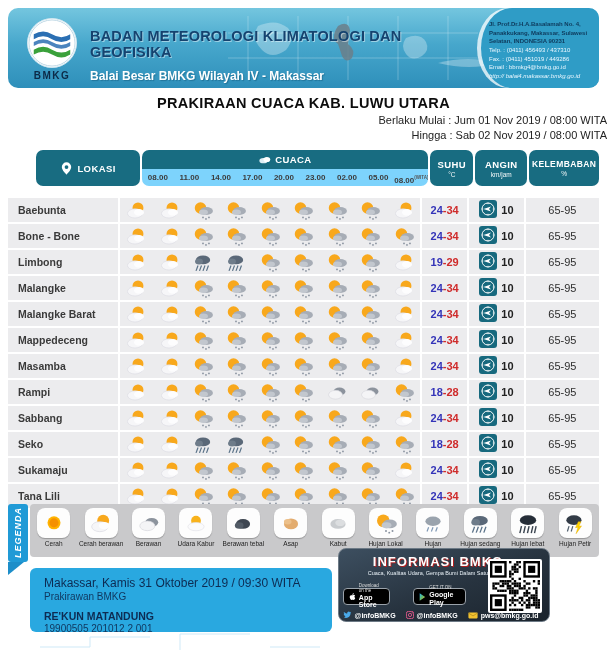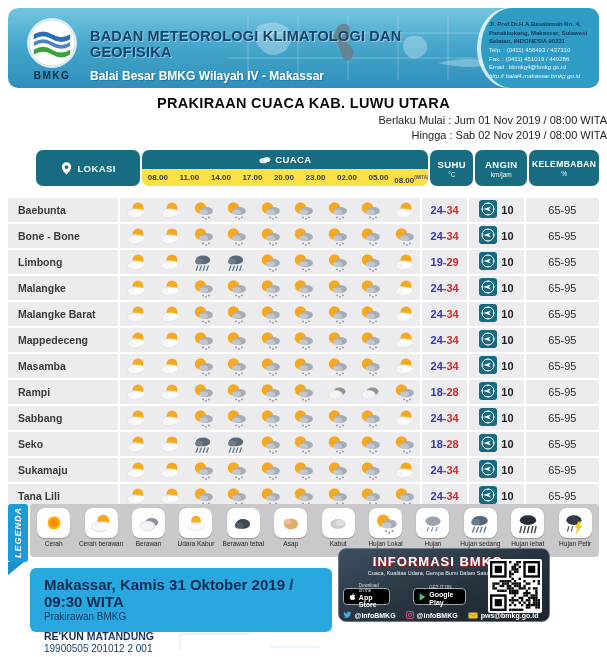--- a/index.html
+++ b/index.html
@@ -28,21 +28,21 @@
 
   
   .tbl { position:absolute; left:8px; top:150px; width:591px; }
   .thead { display:flex; gap:2px; height:36px;margin-left:28px; }
   .th { background:#186c81; color:#fff; border-radius:7px; display:flex; flex-direction:column; align-items:center; justify-content:center; }
   .th-lokasi { width:112px; flex-direction:row; gap:4px; }
   .th-label { font-size:9.5px; font-weight:bold; letter-spacing:.4px; }
   .th-unit { font-size:6.5px; margin-top:1px; opacity:.95; }
   .th-cuaca { width:308px; background:none; border-radius:7px; overflow:hidden; display:flex; flex-direction:column; }
   .cuaca-band { height:19px; background:#186c81; display:flex; align-items:center; justify-content:center; gap:4px; color:#fff; }
-  .time-band { height:17px; background:#fde047; display:flex; }
+  .time-band { height:17px; background:#7dd3fc; display:flex; }
   .time-band span { flex:1; text-align:center; font-size:8px; font-weight:bold; color:#3c3c3c; line-height:17px; }
   .time-band sup { font-size:4.5px; font-weight:bold; color:#555; }
   .th-suhu { width:46px; } .th-angin { width:56px; } .th-kel { width:75px; }
   .th-kel .th-label { font-size:8.5px; }
   .tbody { margin-top:12px; }
   .row { display:flex; gap:2px; height:24px; margin-bottom:2px; }
   .cell { background:#ececee; display:flex; align-items:center; justify-content:center; }
   .c-loc { width:112px; justify-content:flex-start; padding-left:10px; font-size:10.5px; font-weight:bold; color:#3a3a3a; }
   .c-icons { width:308px; }
   .c-icons .wcell { flex:1; display:flex; align-items:center; justify-content:center; }
@@ -58,21 +58,21 @@
   .ribbon span { writing-mode:vertical-rl; transform:rotate(180deg); color:#fff; font-size:9px; font-weight:bold; font-style:italic; letter-spacing:1px; }
   .ribbon::after { content:""; position:absolute; left:0; top:58px; border-top:13px solid #1d8ec9; border-right:16px solid transparent; }
   .lstrip { position:absolute; left:22px; top:0; width:569px; height:53px; background:#c9c9cb; border-radius:4px;
     display:flex; align-items:flex-start; justify-content:space-around; padding-top:4px; }
   .litem { width:46px; text-align:center; }
   .ltile { width:33px; height:30px; background:#fdfdfd; border-radius:8px; margin:0 auto; display:flex; align-items:center; justify-content:center; box-shadow:0 1px 1px rgba(0,0,0,.25); }
   .llabel { font-size:6.5px; color:#222; margin-top:2px; white-space:nowrap; }
 
   
   .f-left { position:absolute; left:30px; top:568px; width:302px; height:64px; background:#29a8e0; border-radius:6px; padding:8px 14px; }
-  .f-left .l1 { font-size:15px; font-weight:bold; color:#0d2b52; }
+  .f-left .l1 { font-size:12px; font-weight:normal; color:#0d2b52; }
   .f-left .l2 { font-size:10px; color:#103а5e; color:#10365e; margin-top:1px; }
   .f-left .l3 { font-size:10.5px; font-weight:bold; color:#0d2b52; margin-top:8px; }
   .f-left .l4 { font-size:10px; color:#10365e; margin-top:1px; }
   .f-map { position:absolute; left:30px; top:632px; width:300px; height:20px; opacity:.5; }
 
   .f-right { position:absolute; left:338px; top:548px; width:212px; height:74px; border-radius:8px;
     background:linear-gradient(160deg,#3d4f60 0%, #27333f 55%, #1b242d 100%); border:1px solid #6d7a86; padding:5px 4px; overflow:hidden; }
   .fr-title { text-align:center; font-size:13px; font-weight:bold; color:#fff; letter-spacing:1px;
     text-shadow:1px 1px 0 #b02020; width:190px; }
   .fr-sub { text-align:center; font-size:5.5px; color:#e9f1f7; margin-top:1px; width:190px; }

